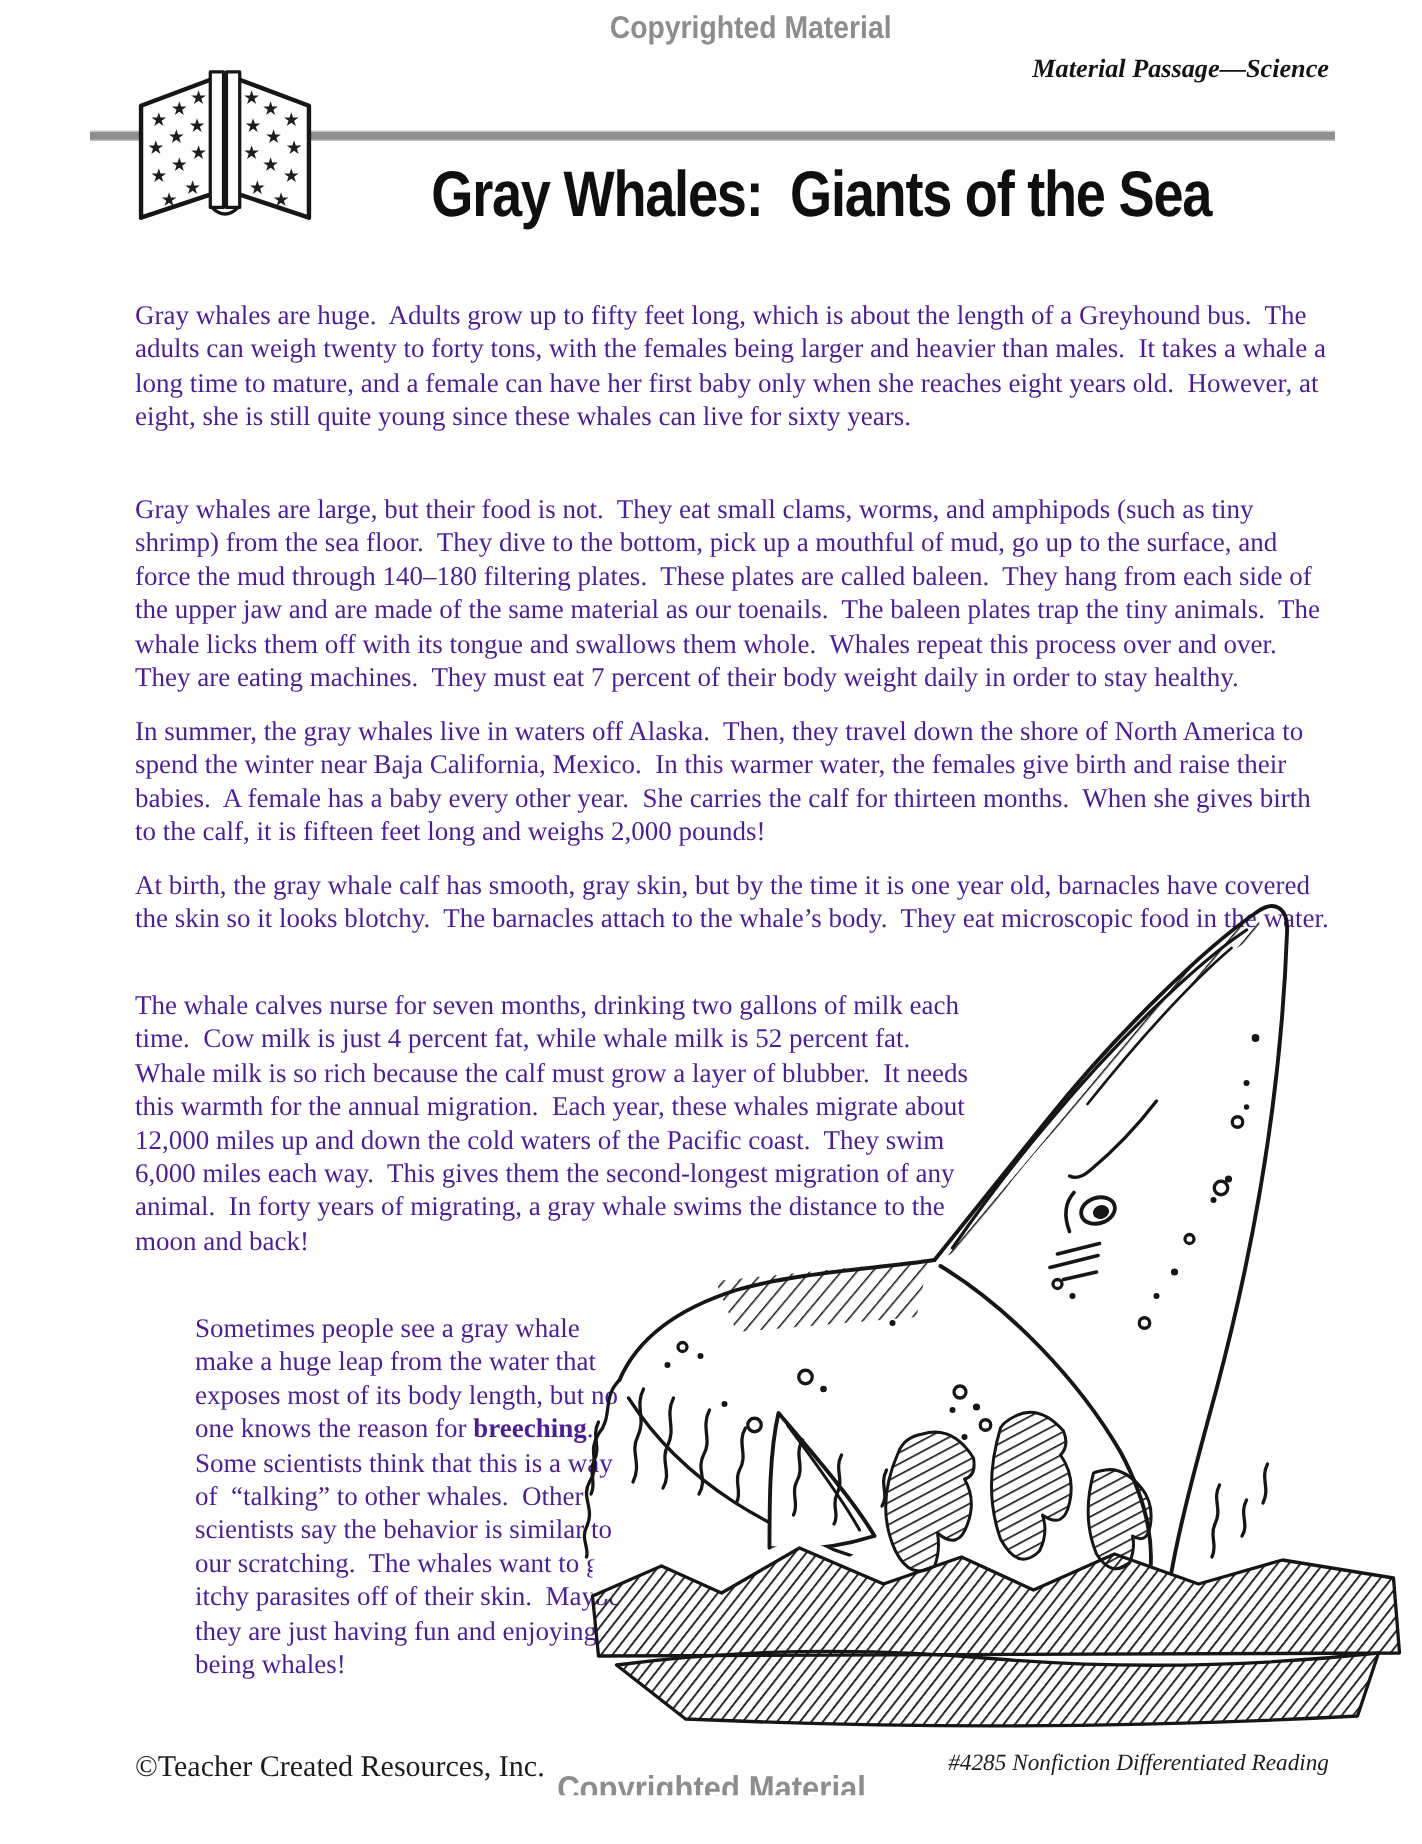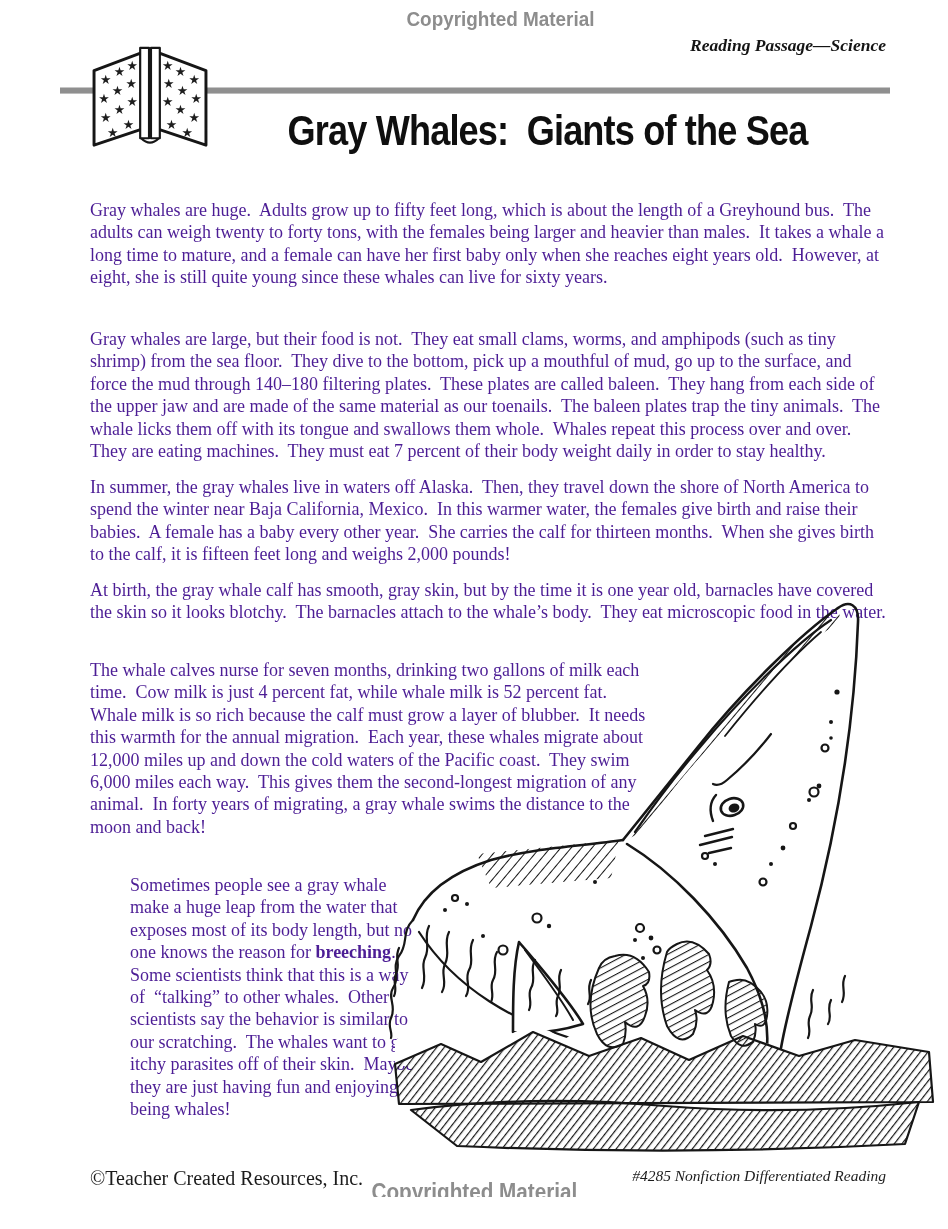--- a/index.html
+++ b/index.html
@@ -59,21 +59,21 @@
     font-family:"Liberation Sans", sans-serif; font-weight:bold; font-size:22px; color:#efe5df;
   }
 </style>
 </head>
 <body>
 
 <div class="page">
 
   <div class="watermark-top"><span class="cond">Copyrighted Material</span></div>
 
-  <div class="header-label">Reading Passage—Science</div>
+  <div class="header-label">Material Passage—Science</div>
 
   <div class="rule"></div>
 
   <svg class="book" viewBox="0 0 130 110" aria-hidden="true">
     <g stroke="#161616" stroke-width="3" fill="#ffffff" stroke-linejoin="round">
       <path d="M8,27 L56,9 L56,87 L8,103 Z"></path>
       <path d="M122,27 L74,9 L74,87 L122,103 Z"></path>
       <rect x="55" y="4" width="9" height="92" stroke-width="2.2"></rect>
       <rect x="66" y="4" width="9" height="92" stroke-width="2.2"></rect>
       <path d="M56,96 q9,9 18,0" fill="none" stroke-width="2.2"></path>

